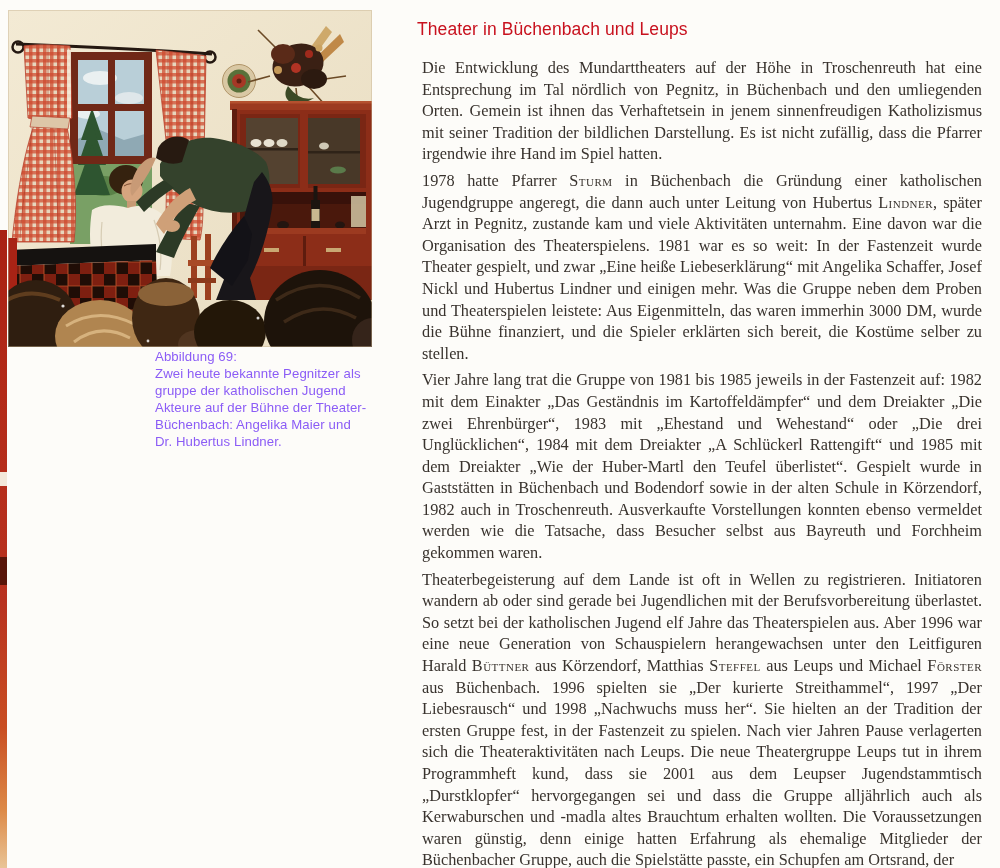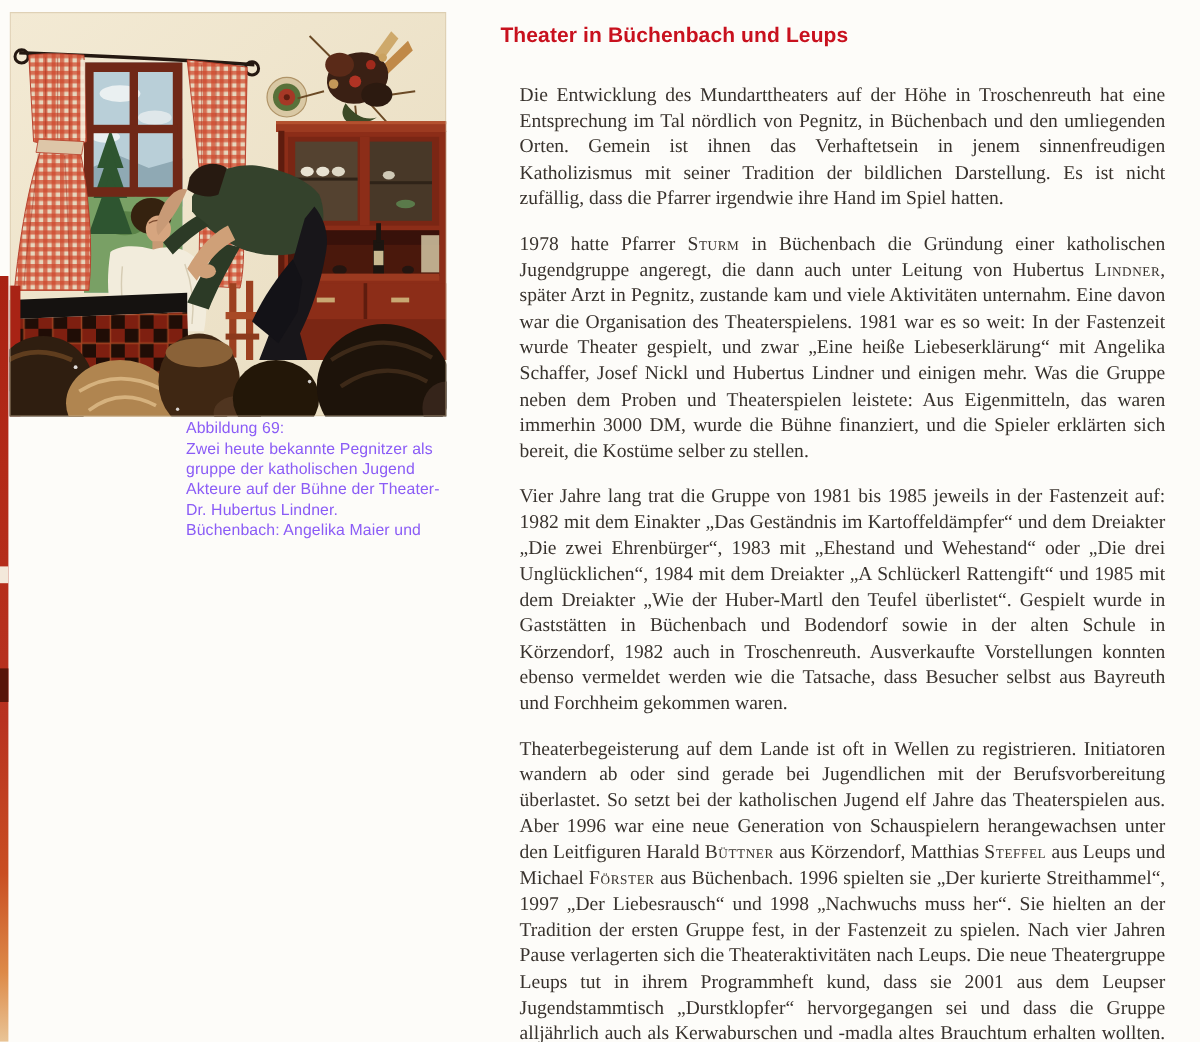--- a/index.html
+++ b/index.html
@@ -12,25 +12,25 @@
   .edge-strip .notch-light{position:absolute;left:0;top:242px;width:7px;height:14px;background:#f3e8da;}
   .edge-strip .notch-dark{position:absolute;left:0;top:327px;width:7px;height:28px;background:#58150a;}
   
   .photo{position:absolute;left:8px;top:10px;width:364px;height:337px;margin:0;}
   .photo svg{display:block;width:364px;height:337px;}
   
   .caption{position:absolute;left:155px;top:349px;width:225px;
       font-size:13.2px;line-height:16.9px;color:#5d5c60;letter-spacing:.1px;}
   
   .heading{position:absolute;left:417px;top:19px;margin:0;
-      font-size:17.5px;font-weight:bold;color:#c8111e;letter-spacing:.1px;}
+      font-size:17.5px;font-weight:normal;color:#c8111e;letter-spacing:.1px;}
   .body{position:absolute;left:417px;top:52px;width:570px;
       font-family:"Liberation Serif",serif;font-size:16.3px;line-height:21.6px;
       color:#38322d;text-align:justify;}
-  .body p{margin:16px;padding:0;}
+  .body p{margin:5px;padding:0;}
   .sc{font-variant:small-caps;letter-spacing:.03em;}
 </style>
 </head>
 <body>
 
 <div class="page">
 
   <div class="edge-strip">
     <div class="notch-light"></div>
     <div class="notch-dark"></div>
@@ -199,22 +199,22 @@
 
       <rect x="0.5" y="0.5" width="363" height="336" fill="none" stroke="#c7b392" stroke-opacity="0.45" stroke-width="1"></rect>
     </svg>
   </figure>
 
   <div class="caption" style="color: #8b5cf6;">
     <div>Abbildung 69:</div>
     <div>Zwei heute bekannte Pegnitzer als</div>
     <div>gruppe der katholischen Jugend</div>
     <div>Akteure auf der Bühne der Theater-</div>
+    <div>Büchenbach: Angelika Maier und</div>
     <div>Dr. Hubertus Lindner.</div>
-    <div>Büchenbach: Angelika Maier und</div>
   </div>
 
   <h1 class="heading" style="color: rgb(200, 17, 30);">Theater in Büchenbach und Leups</h1>
 
   <div class="body" style="color: rgb(56, 50, 45);">
     <p><span>Die Entwicklung des Mundarttheaters auf der Höhe in Troschenreuth hat eine Entsprechung im Tal nördlich von Pegnitz, in Büchenbach und den umliegenden Orten. Gemein ist ihnen das Verhaftetsein in jenem sinnenfreudigen Katholizismus mit seiner Tradition der bildlichen Darstellung. Es ist nicht zufällig, dass die Pfarrer irgendwie ihre Hand im Spiel hatten.</span></p>
     <p><span>1978 hatte Pfarrer </span><span class="sc">Sturm</span><span> in Büchenbach die Gründung einer katholischen Jugendgruppe angeregt, die dann auch unter Leitung von Hubertus </span><span class="sc">Lindner</span><span>, später Arzt in Pegnitz, zustande kam und viele Aktivitäten unternahm. Eine davon war die Organisation des Theaterspielens. 1981 war es so weit: In der Fastenzeit wurde Theater gespielt, und zwar „Eine heiße Liebeserklärung“ mit Angelika Schaffer, Josef Nickl und Hubertus Lindner und einigen mehr. Was die Gruppe neben dem Proben und Theaterspielen leistete: Aus Eigenmitteln, das waren immerhin 3000 DM, wurde die Bühne finanziert, und die Spieler erklärten sich bereit, die Kostüme selber zu stellen.</span></p>
     <p><span>Vier Jahre lang trat die Gruppe von 1981 bis 1985 jeweils in der Fastenzeit auf: 1982 mit dem Einakter „Das Geständnis im Kartoffeldämpfer“ und dem Dreiakter „Die zwei Ehrenbürger“, 1983 mit „Ehestand und Wehestand“ oder „Die drei Unglücklichen“, 1984 mit dem Dreiakter „A Schlückerl Rattengift“ und 1985 mit dem Dreiakter „Wie der Huber-Martl den Teufel überlistet“. Gespielt wurde in Gaststätten in Büchenbach und Bodendorf sowie in der alten Schule in Körzendorf, 1982 auch in Troschenreuth. Ausverkaufte Vorstellungen konnten ebenso vermeldet werden wie die Tatsache, dass Besucher selbst aus Bayreuth und Forchheim gekommen waren.</span></p>
     <p><span>Theaterbegeisterung auf dem Lande ist oft in Wellen zu registrieren. Initiatoren wandern ab oder sind gerade bei Jugendlichen mit der Berufsvorbereitung überlastet. So setzt bei der katholischen Jugend elf Jahre das Theaterspielen aus. Aber 1996 war eine neue Generation von Schauspielern herangewachsen unter den Leitfiguren Harald </span><span class="sc">Büttner</span><span> aus Körzendorf, Matthias </span><span class="sc">Steffel</span><span> aus Leups und Michael </span><span class="sc">Förster</span><span> aus Büchenbach. 1996 spielten sie „Der kurierte Streithammel“, 1997 „Der Liebesrausch“ und 1998 „Nachwuchs muss her“. Sie hielten an der Tradition der ersten Gruppe fest, in der Fastenzeit zu spielen. Nach vier Jahren Pause verlagerten sich die Theateraktivitäten nach Leups. Die neue Theatergruppe Leups tut in ihrem Programmheft kund, dass sie 2001 aus dem Leupser Jugendstammtisch „Durstklopfer“ hervorgegangen sei und dass die Gruppe alljährlich auch als Kerwaburschen und -madla altes Brauchtum erhalten wollten. Die Voraussetzungen waren günstig, denn einige hatten Erfahrung als ehemalige Mitglieder der Büchenbacher Gruppe, auch die Spielstätte passte, ein Schupfen am Ortsrand, der</span></p>
   </div>

